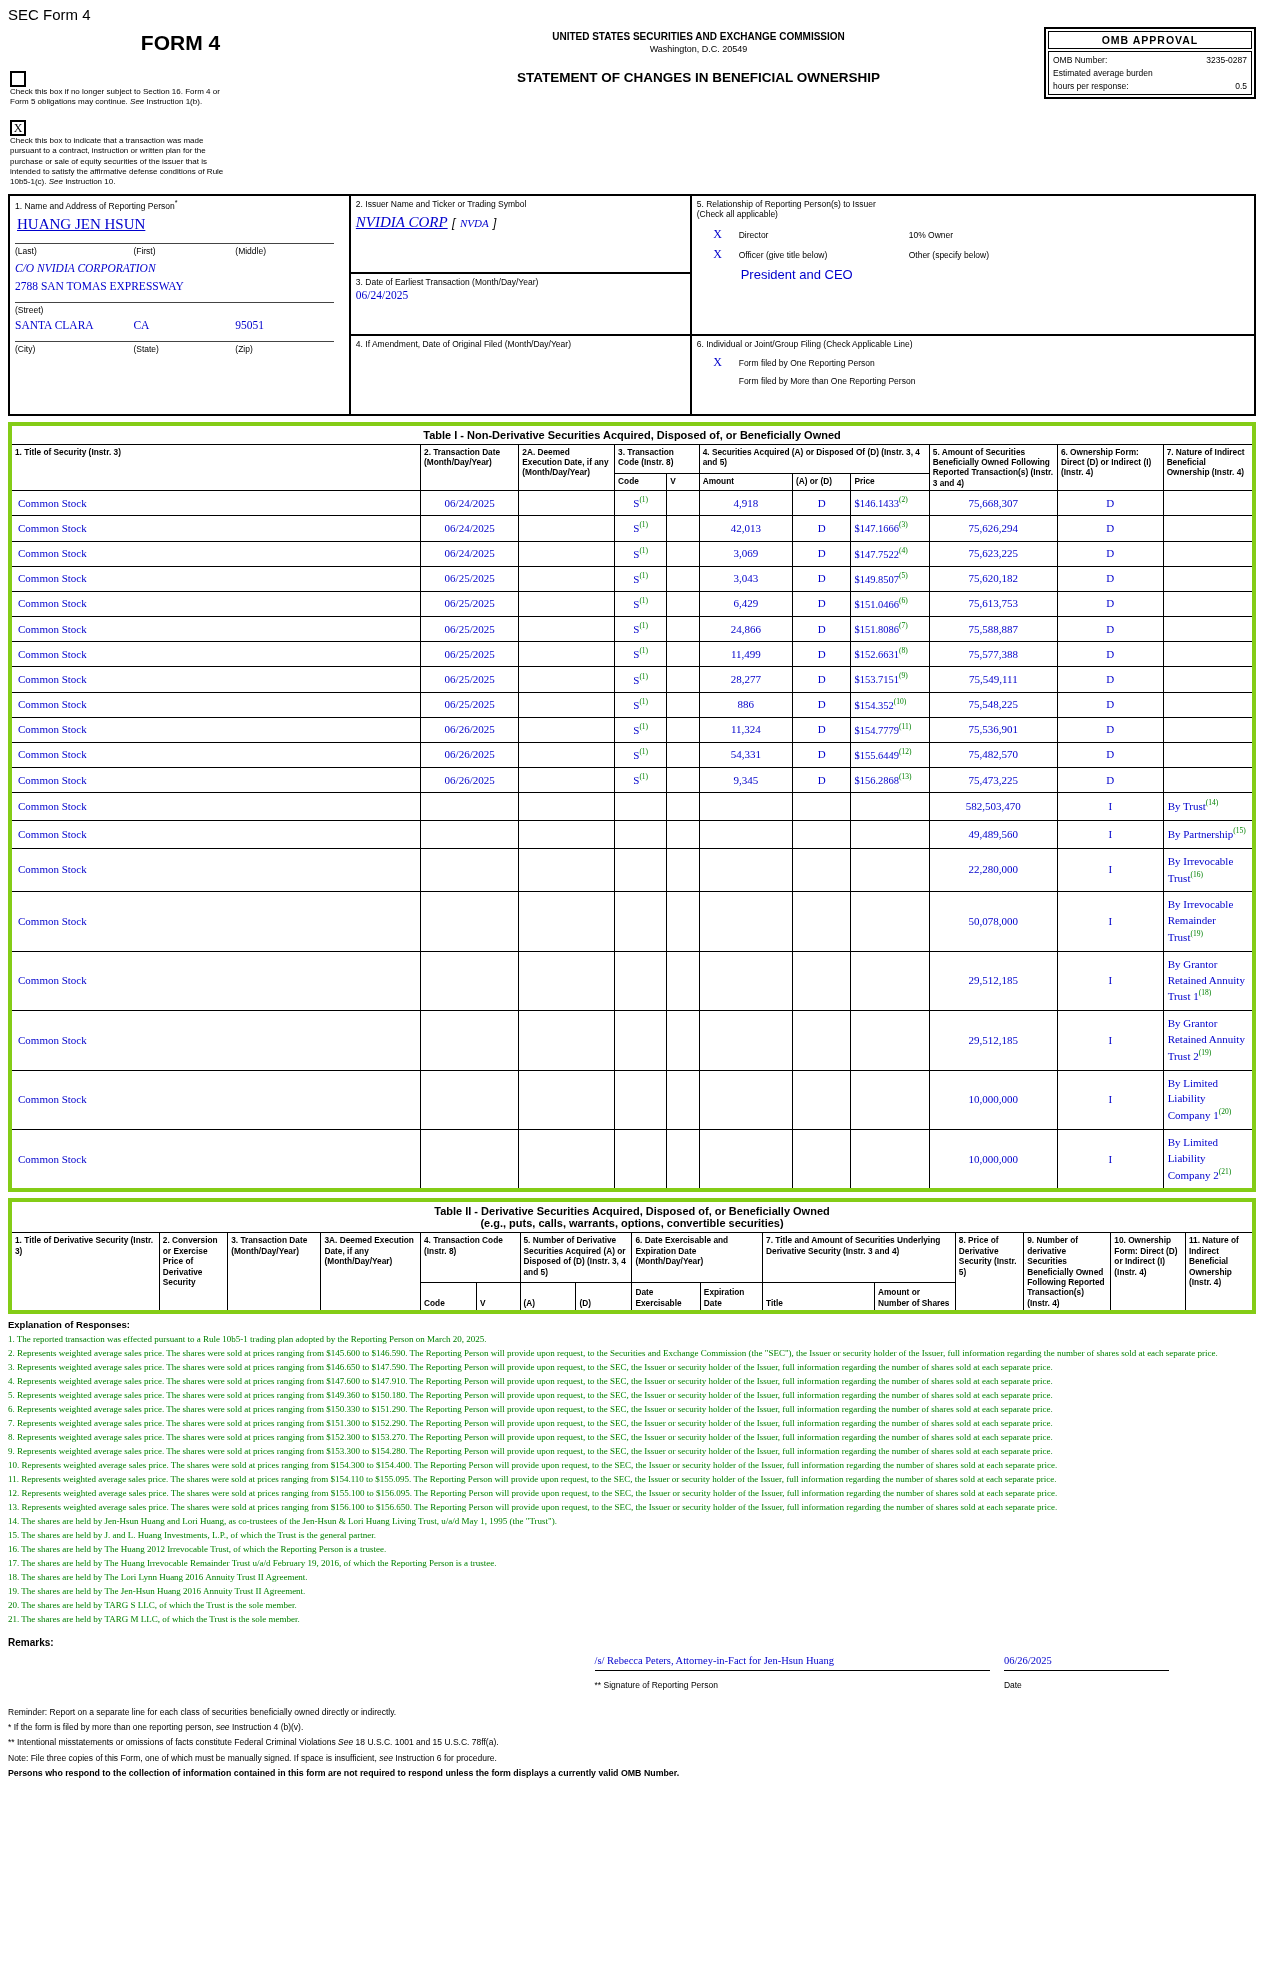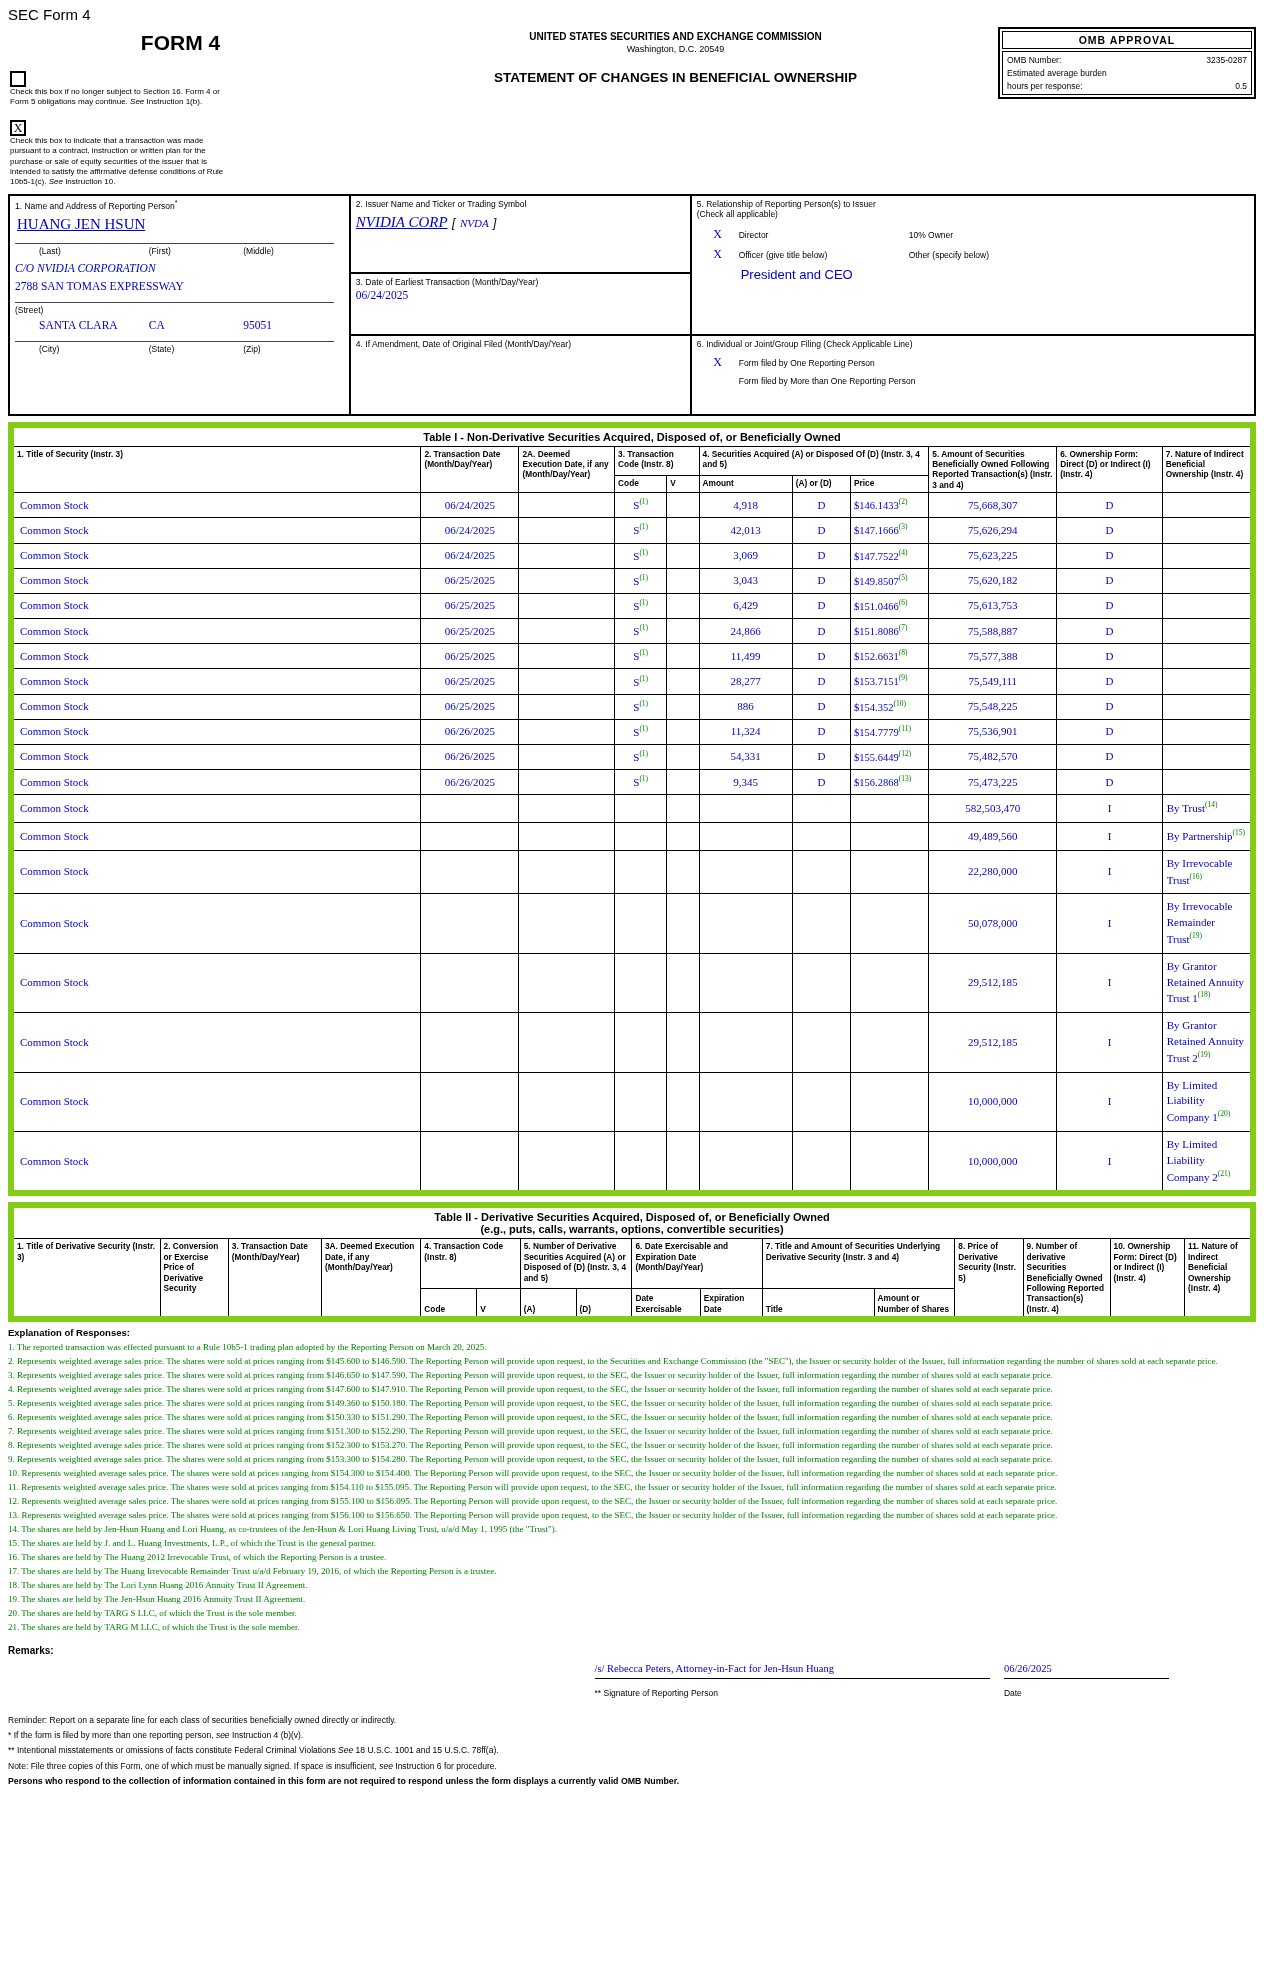--- a/index.html
+++ b/index.html
@@ -15,21 +15,21 @@
   .form-title { text-align:center; font-size:21px; font-weight:bold; margin-top:6px; }
   .cb-block { display:flex; margin:16px 0 0 2px; width:225px;flex-direction:column; }
   .cb-box { width:16px; height:16px; border:2px solid #000; flex:0 0 16px; text-align:center;
             font-family:"Liberation Serif",serif; font-size:12px; line-height:13px; margin-right:7px; }
   .cb-text { font-size:8px; line-height:1.3; }
   .header-center { flex:1; text-align:center; padding:0 10px; }
   .agency-title { font-size:10px; font-weight:bold; margin-top:6px; }
   .agency-sub { font-size:9px; margin-top:2px; }
   .statement-title { font-size:13.5px; font-weight:bold; margin-top:16px; }
   .pursuant { font-size:9px; margin-top:16px; line-height:1.35; }
-  .header-right { width:258px; }
+  .header-right { width:212px; }
   .omb-box { border:2px solid #000; padding:2px; margin-top:2px; }
   .omb-title { border:1px solid #000; text-align:center; font-weight:bold; font-size:10.5px;
                letter-spacing:1px; padding:2px 0; margin-bottom:2px; }
   .omb-body { border:1px solid #000; padding:2px 4px; }
   .omb-line { display:flex; justify-content:space-between; font-size:8.5px; line-height:1.5; }
   .ser { font-family:"Liberation Serif",serif; }
   sup.fn { color:#008000; font-size:7.5px; font-family:"Liberation Serif",serif; }
   a.doclink { color:#0000cc; text-decoration:underline; cursor:pointer; }
 
   
@@ -38,34 +38,34 @@
   .ig-cell { border-right:2px solid #000; border-bottom:2px solid #000; padding:3px 5px; overflow:hidden; }
   .ig-person { grid-column:1; grid-row:1 / 4; border-bottom:none; }
   .ig-issuer { grid-column:2; grid-row:1; }
   .ig-date3  { grid-column:2; grid-row:2; }
   .ig-amend  { grid-column:2; grid-row:3; border-bottom:none; }
   .ig-rel    { grid-column:3; grid-row:1 / 3; border-right:none; }
   .ig-filing { grid-column:3; grid-row:3; border-right:none; border-bottom:none; }
   .sec-label { font-size:8.5px; line-height:1.25; }
   .person-link { display:inline-block; font-family:"Liberation Serif",serif; font-size:15px; margin:5px 0 10px 2px; }
   .hr1 { border-bottom:1px solid #444; width:97%; }
-  .three-col { display:grid; grid-template-columns:36% 31% 33%; font-size:8.5px; margin-top:2px;margin-left:24px; }
+  .three-col { display:grid; grid-template-columns:36% 31% 33%; font-size:8.5px; margin-top:2px; }
   .addr { font-family:"Liberation Serif",serif; font-size:11.5px; color:#0000cc; line-height:1.55; }
   .mt2 { margin-top:2px; } .mt4 { margin-top:4px;font-style:italic; } .mt6 { margin-top:6px; }
   .issuer-link { font-size:15px; }
   .bracket { font-size:12px; color:#000; }
   .ticker { font-family:"Liberation Serif",serif; font-size:11px; color:#0000cc; }
   .rel-grid { display:grid; grid-template-columns:42px 170px 1fr; grid-auto-rows:20px; margin-top:5px; align-items:center; }
   .xmark { color:#0000cc; font-family:"Liberation Serif",serif; font-size:12px; text-align:center; }
   .rel-label { font-size:8.5px; }
   .officer-title { color:#0000cc; font-size:13px; width:130px; margin:2px 0 0 44px; line-height:1.25; }
   .filing-row { display:grid; grid-template-columns:42px 1fr; margin-top:6px; align-items:center; }
 
   
-  table.sec-table { width:100%; border-collapse:collapse; border:6px solid #84cc16; margin-top:6px; table-layout:fixed; }
+  table.sec-table { width:100%; border-collapse:collapse; border:4px solid #84cc16; margin-top:6px; table-layout:fixed; }
   table.sec-table th, table.sec-table td { border:1.5px solid #000; }
   .t-title { font-size:11px; font-weight:bold; text-align:center; padding:3px 2px; }
   th.hdr { font-size:8.3px; font-weight:bold; text-align:left; vertical-align:top; padding:2px 3px; line-height:1.25; }
   td.cell { font-family:"Liberation Serif",serif; font-size:11px; color:#0000cc; vertical-align:middle;
             padding:4px 2px; text-align:center; line-height:1.4; }
   td.cell.left { text-align:left; padding-left:6px; }
   td.cell.price { font-size:10.5px; white-space:nowrap; text-align:left; padding-left:3px; }
   td.cell.nature { text-align:left; padding:5px 2px 5px 4px; line-height:1.45; }
   tbody tr { height:24px; }
 

